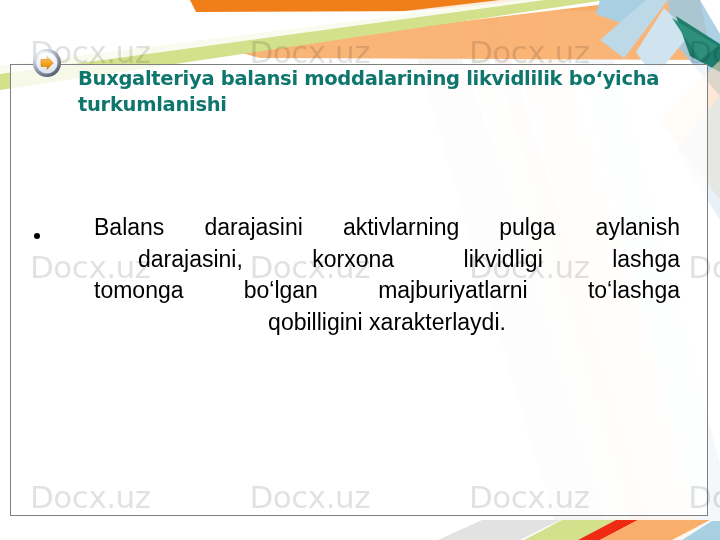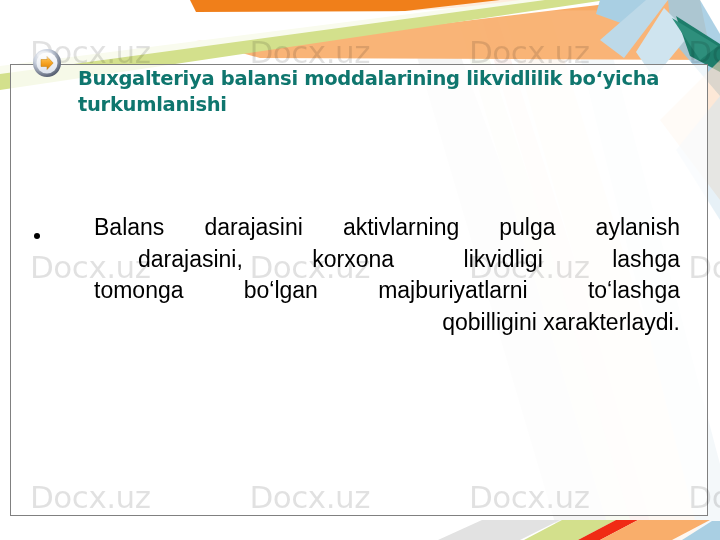--- a/index.html
+++ b/index.html
@@ -117,21 +117,21 @@
   .body-text {
     flex: 1 1 auto;
     font-family: "Liberation Sans", sans-serif;
     font-size: 23px;
     line-height: 1.37;
     color: #000000;
     text-align: justify;
     text-justify: inter-word;
   }
   .body-text .last-line {
-    text-align: right;
+    text-align: center;
   }
 </style>
 </head>
 <body>
 
 <div id="slide">
 
   <svg class="deco" viewBox="0 0 720 540" xmlns="http://www.w3.org/2000/svg">
 
     <g opacity="0.5">

